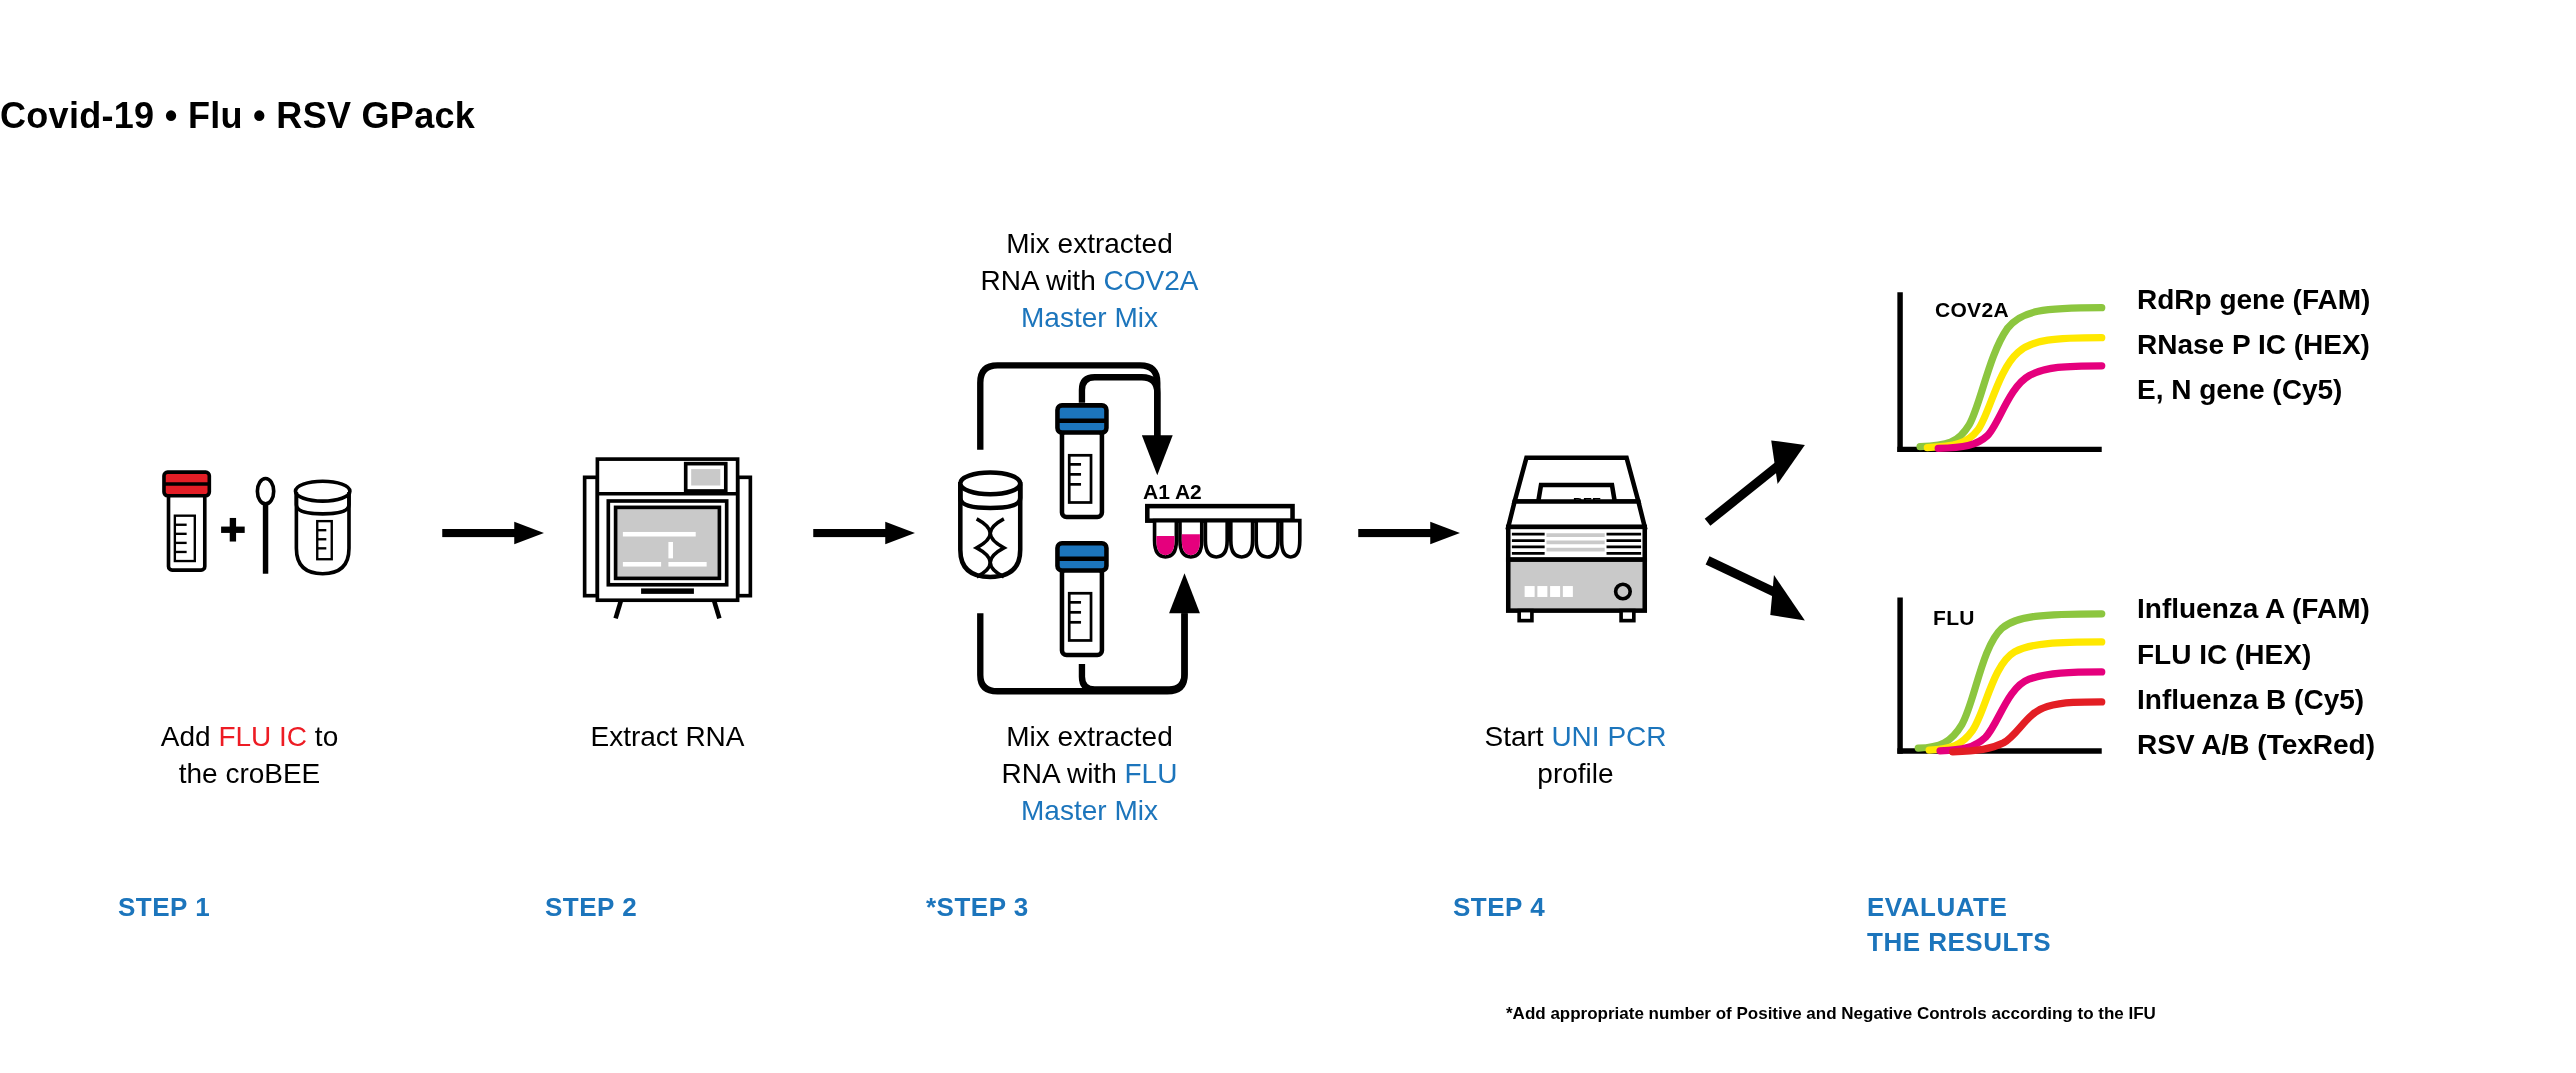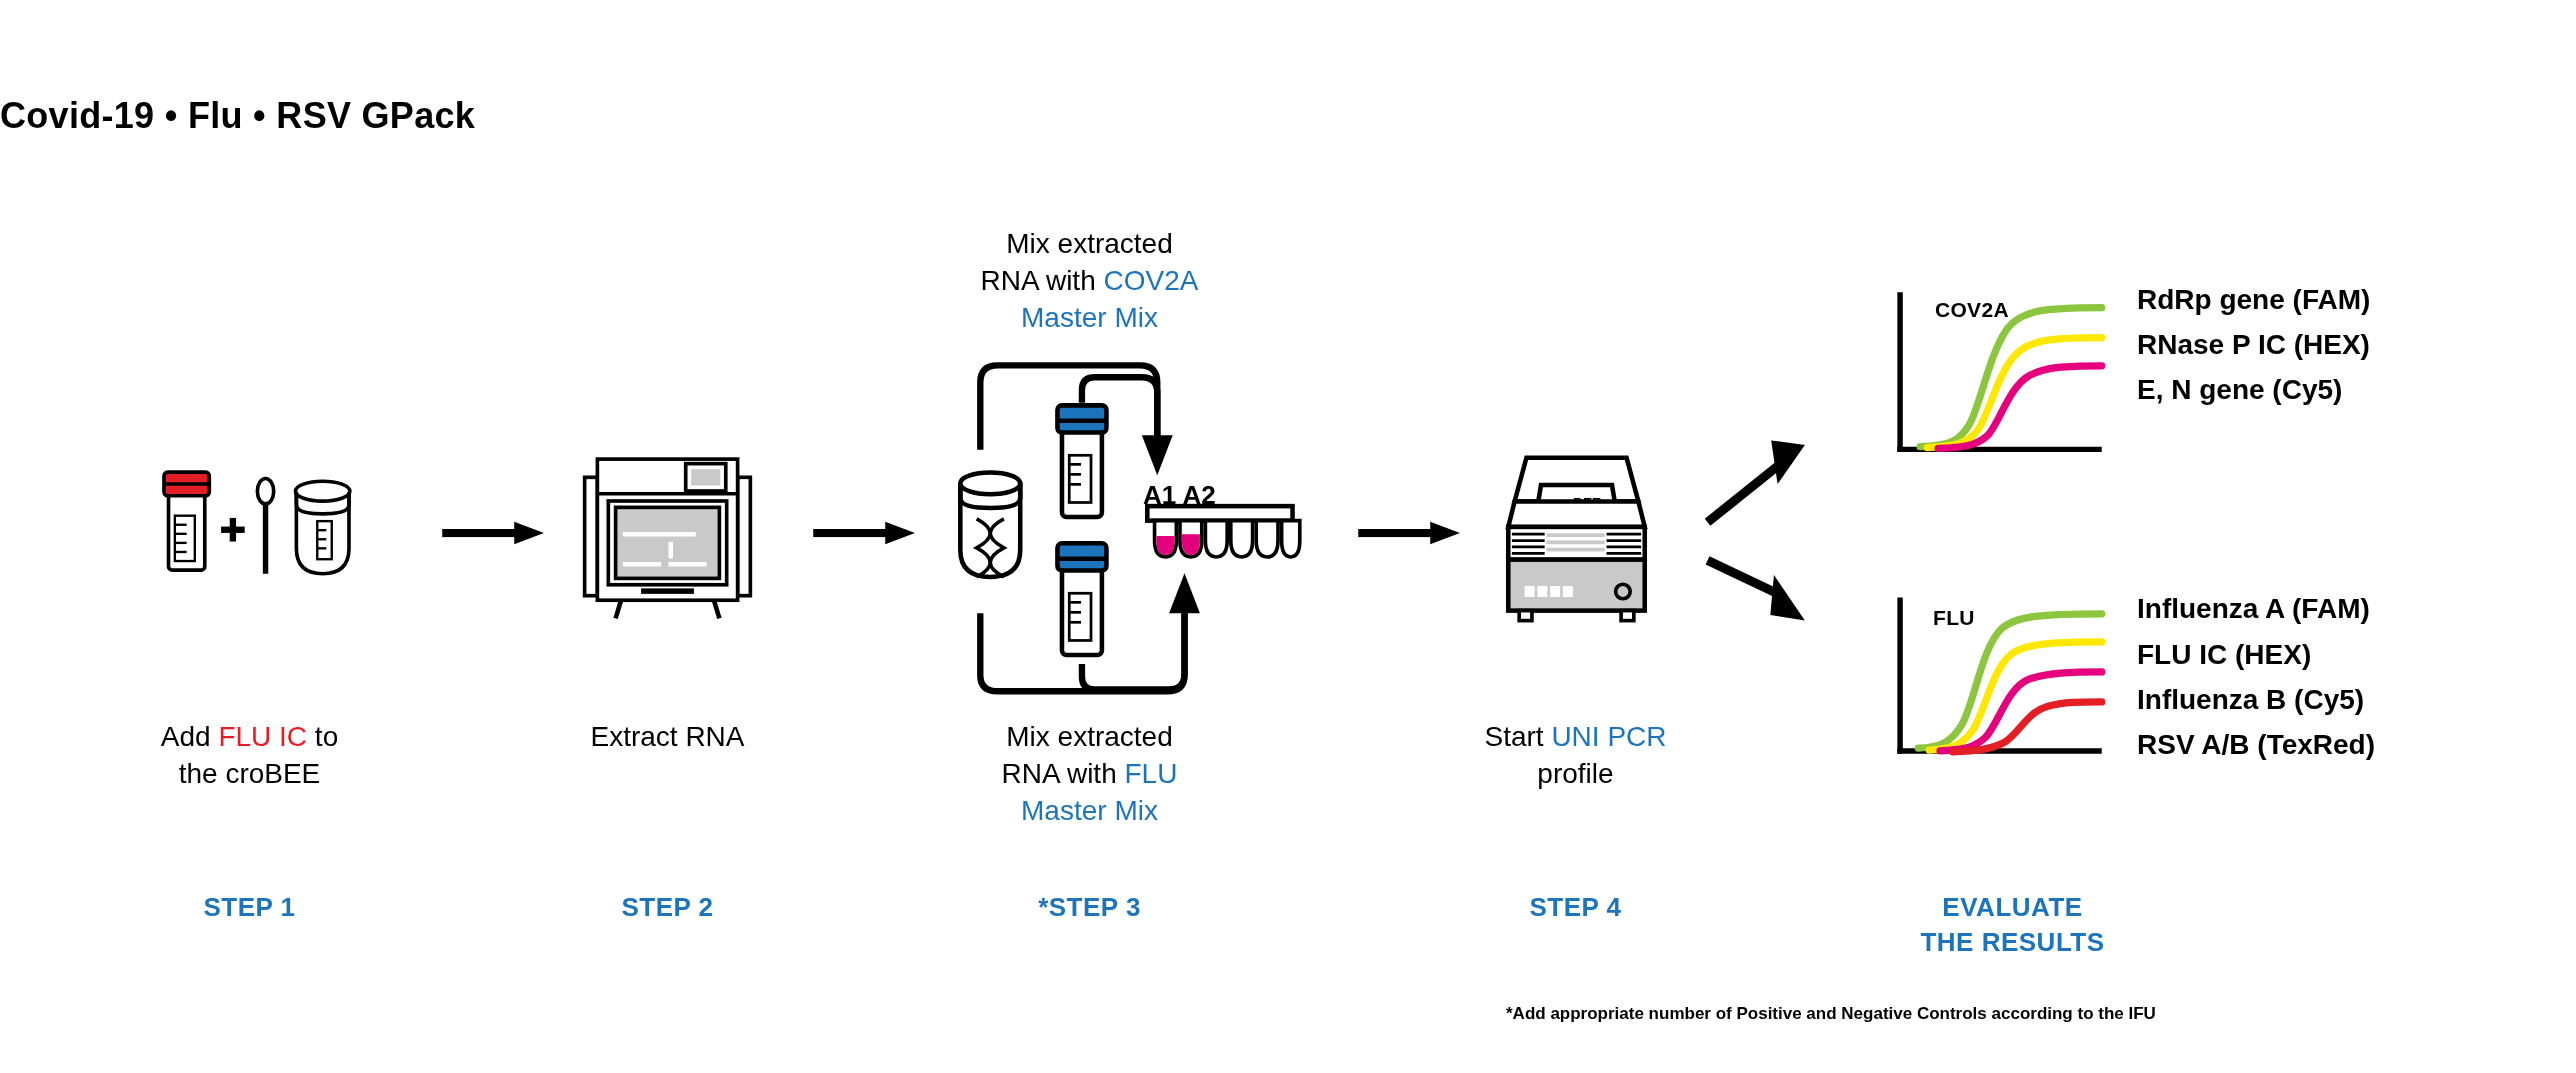--- a/index.html
+++ b/index.html
@@ -23,21 +23,21 @@
   
   .caption {
     text-align: center;
     font-size: 28px; font-weight: normal; color: #000;
     line-height: 1.33;
   }
   .caption .accent-blue { color: #1C75BC; }
   .caption .accent-red  { color: #ED1C24; }
 
   .steplabel {
-    text-align: center;
+    text-align: left;
     font-size: 26px; font-weight: bold; color: #1C75BC;
     letter-spacing: 0.5px; line-height: 1.35;
   }
 
   .footnote {
     font-size: 17px; font-weight: bold; color: #000;
     white-space: nowrap;
   }
 
   
@@ -208,21 +208,21 @@
         <path d="M266 203 L266 210 Q266 226 276 226 Q286 226 286 210 L286 203 Z" fill="#E5007D"></path>
 
         <path d="M292 188 L292 210 Q292 228 304 228 Q316 228 316 210 L316 188 Z" fill="#fff" stroke="#000" stroke-width="4"></path>
         <path d="M320 188 L320 210 Q320 228 332 228 Q344 228 344 210 L344 188 Z" fill="#fff" stroke="#000" stroke-width="4"></path>
         <path d="M348 188 L348 210 Q348 228 360 228 Q372 228 372 210 L372 188 Z" fill="#fff" stroke="#000" stroke-width="4"></path>
         <path d="M376 188 L376 210 Q376 228 386 228 Q396 228 396 210 L396 188 Z" fill="#fff" stroke="#000" stroke-width="4"></path>
       </g>
     </svg>
   </div>
 
-  <div class="abs" style="left:1143px; top:480px; font-size:26px; font-weight:bold; color:#000;">A1 A2</div>
+  <div class="abs" style="left:1143px; top:480px; font-size:21px; font-weight:bold; color:#000;">A1 A2</div>
 
   <div class="abs caption" style="left:926px; top:718px; width:327px;">
     <span>Mix extracted</span><br>
     <span>RNA with </span><span class="accent-blue">FLU</span><br>
     <span class="accent-blue">Master Mix</span>
   </div>
   <div class="abs steplabel" style="left:926px; top:890px; width:327px;">*STEP 3</div>
 
   <div class="abs" style="left:1358px; top:520px;">
     <svg width="104" height="27" viewBox="0 0 115 30">

